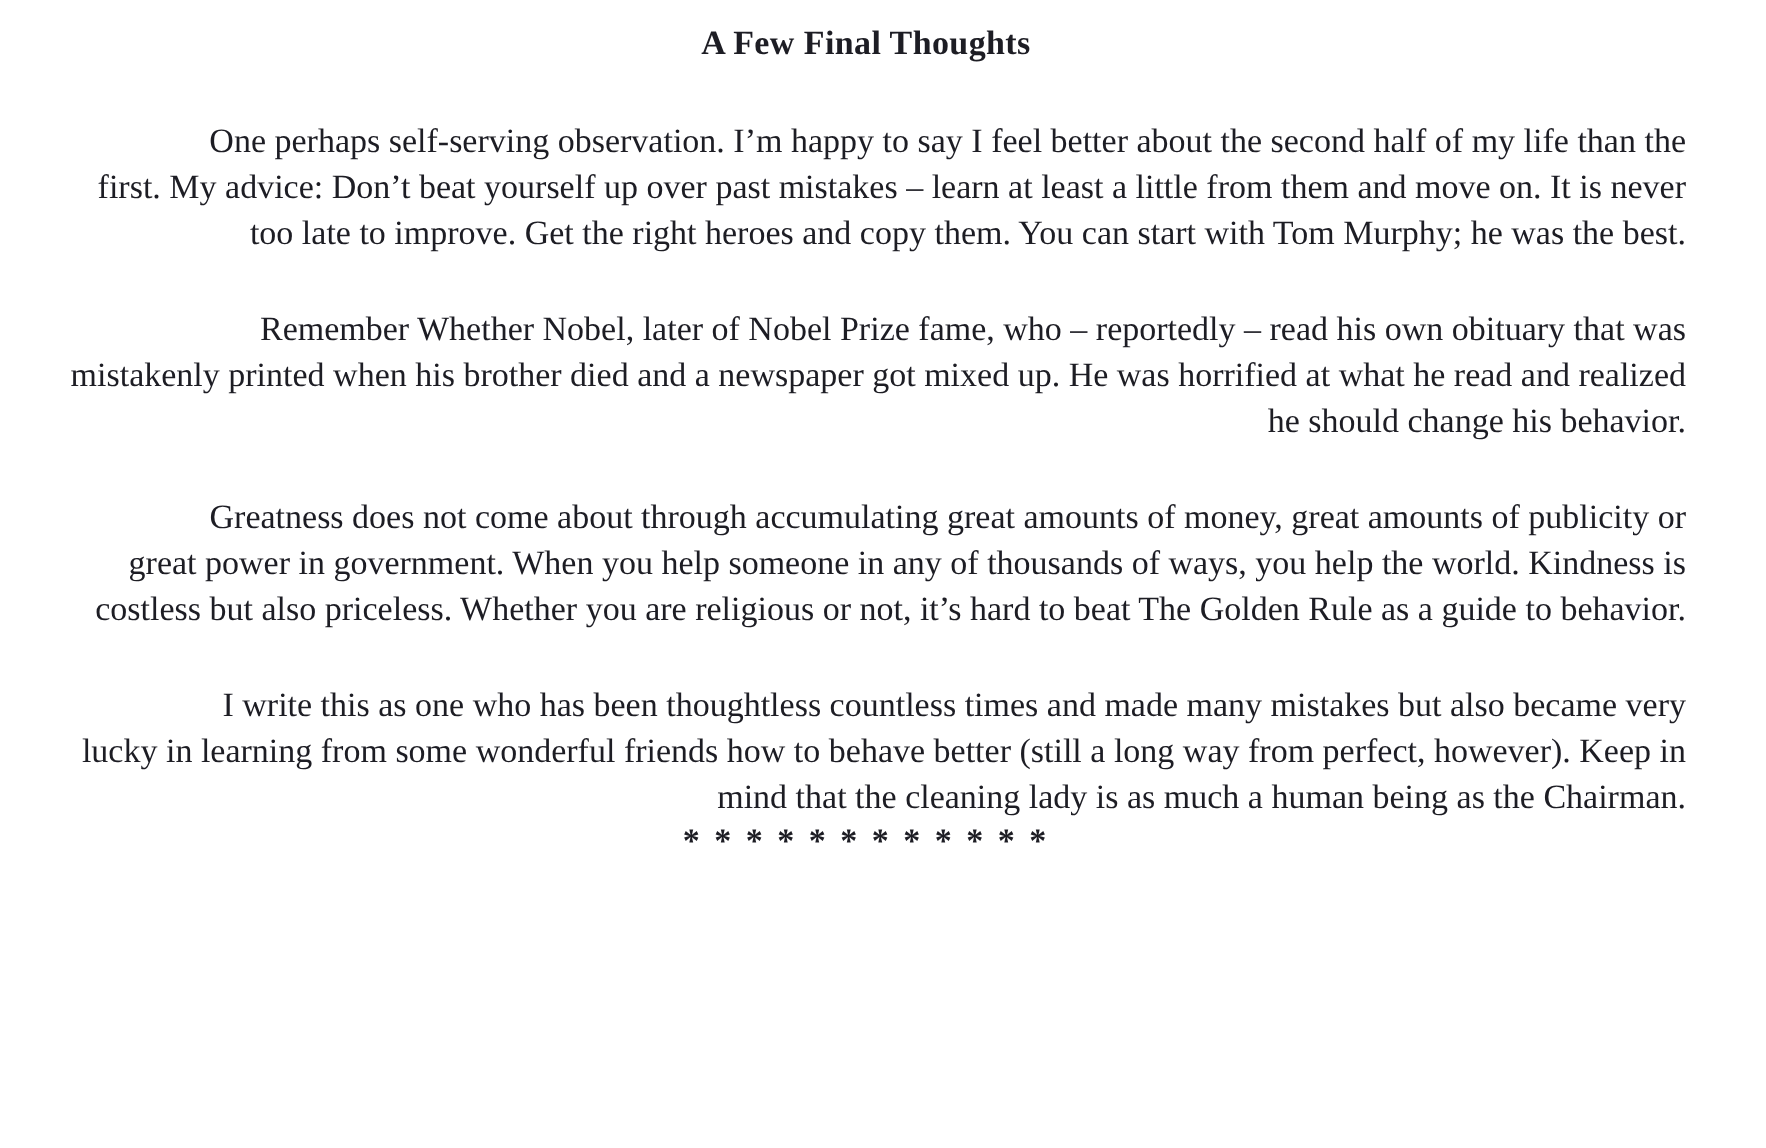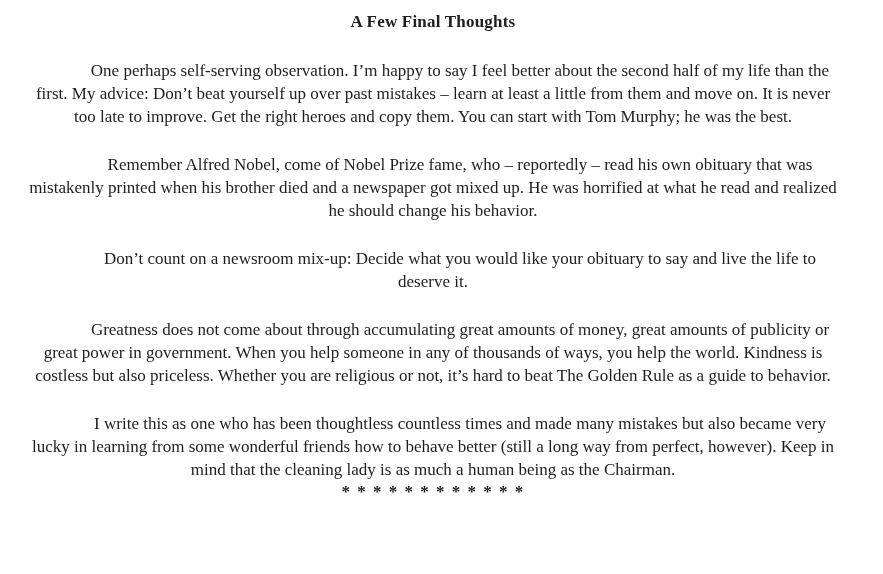--- a/index.html
+++ b/index.html
@@ -26,21 +26,21 @@
     font-weight: bold;
     text-align: center;
     margin: 0;
     letter-spacing: 0.2px;
   }
   .doc-paragraph {
     font-size: 17px;
     line-height: 23px;
     margin: 25px 0 0 0;
     text-indent: 54px;
-    text-align: center;
+    text-align: right;
   }
   .doc-paragraph.first {
     margin-top: 27px;
   }
   .italic {
   }
   .separator {
     font-size: 17px;
     font-weight: bold;
     text-align: center;
@@ -50,23 +50,22 @@
 </style>
 </head>
 <body>
 
 <div class="page">
 
   <h1 class="doc-title">A Few Final Thoughts</h1>
 
   <p class="doc-paragraph first"><span>One perhaps self-serving observation. I’m happy to say I feel better about the second half of my life than the first. My advice: Don’t beat yourself up over past mistakes – learn at least a little from them and move on. It is never too late to improve. Get the right heroes and copy them. You can start with Tom Murphy; he was the best.</span></p>
 
-  <p class="doc-paragraph"><span>Remember Alfred Nobel, come of Nobel Prize fame, who – reportedly – read his </span><span class="italic">own</span><span> obituary that was mistakenly printed when his brother died and a newspaper got mixed up. He was horrified at what he read and realized he should change his behavior.</span></p>
+  <p class="doc-paragraph"><span>Remember Whether Nobel, later of Nobel Prize fame, who – reportedly – read his </span><span class="italic">own</span><span> obituary that was mistakenly printed when his brother died and a newspaper got mixed up. He was horrified at what he read and realized he should change his behavior.</span></p>
 
-  <p class="doc-paragraph"><span>Don’t count on a newsroom mix-up: Decide what you would like your obituary to say and live the life to deserve it.</span></p>
 
   <p class="doc-paragraph"><span>Greatness does </span><span class="italic">not</span><span> come about through accumulating great amounts of money, great amounts of publicity or great power in government. When you help someone in any of thousands of ways, you help the world. Kindness is costless but also priceless. Whether you are religious or not, it’s hard to beat The Golden Rule as a guide to behavior.</span></p>
 
   <p class="doc-paragraph"><span>I write this as one who has been thoughtless countless times and made many mistakes but also became very lucky in learning from some wonderful friends how to behave better (still a long way from perfect, however). Keep in mind that the cleaning lady is as much a human being as the Chairman.</span></p>
 
   <p class="separator">* * * * * * * * * * * *</p>
 
 </div>
 
 </body></html>

